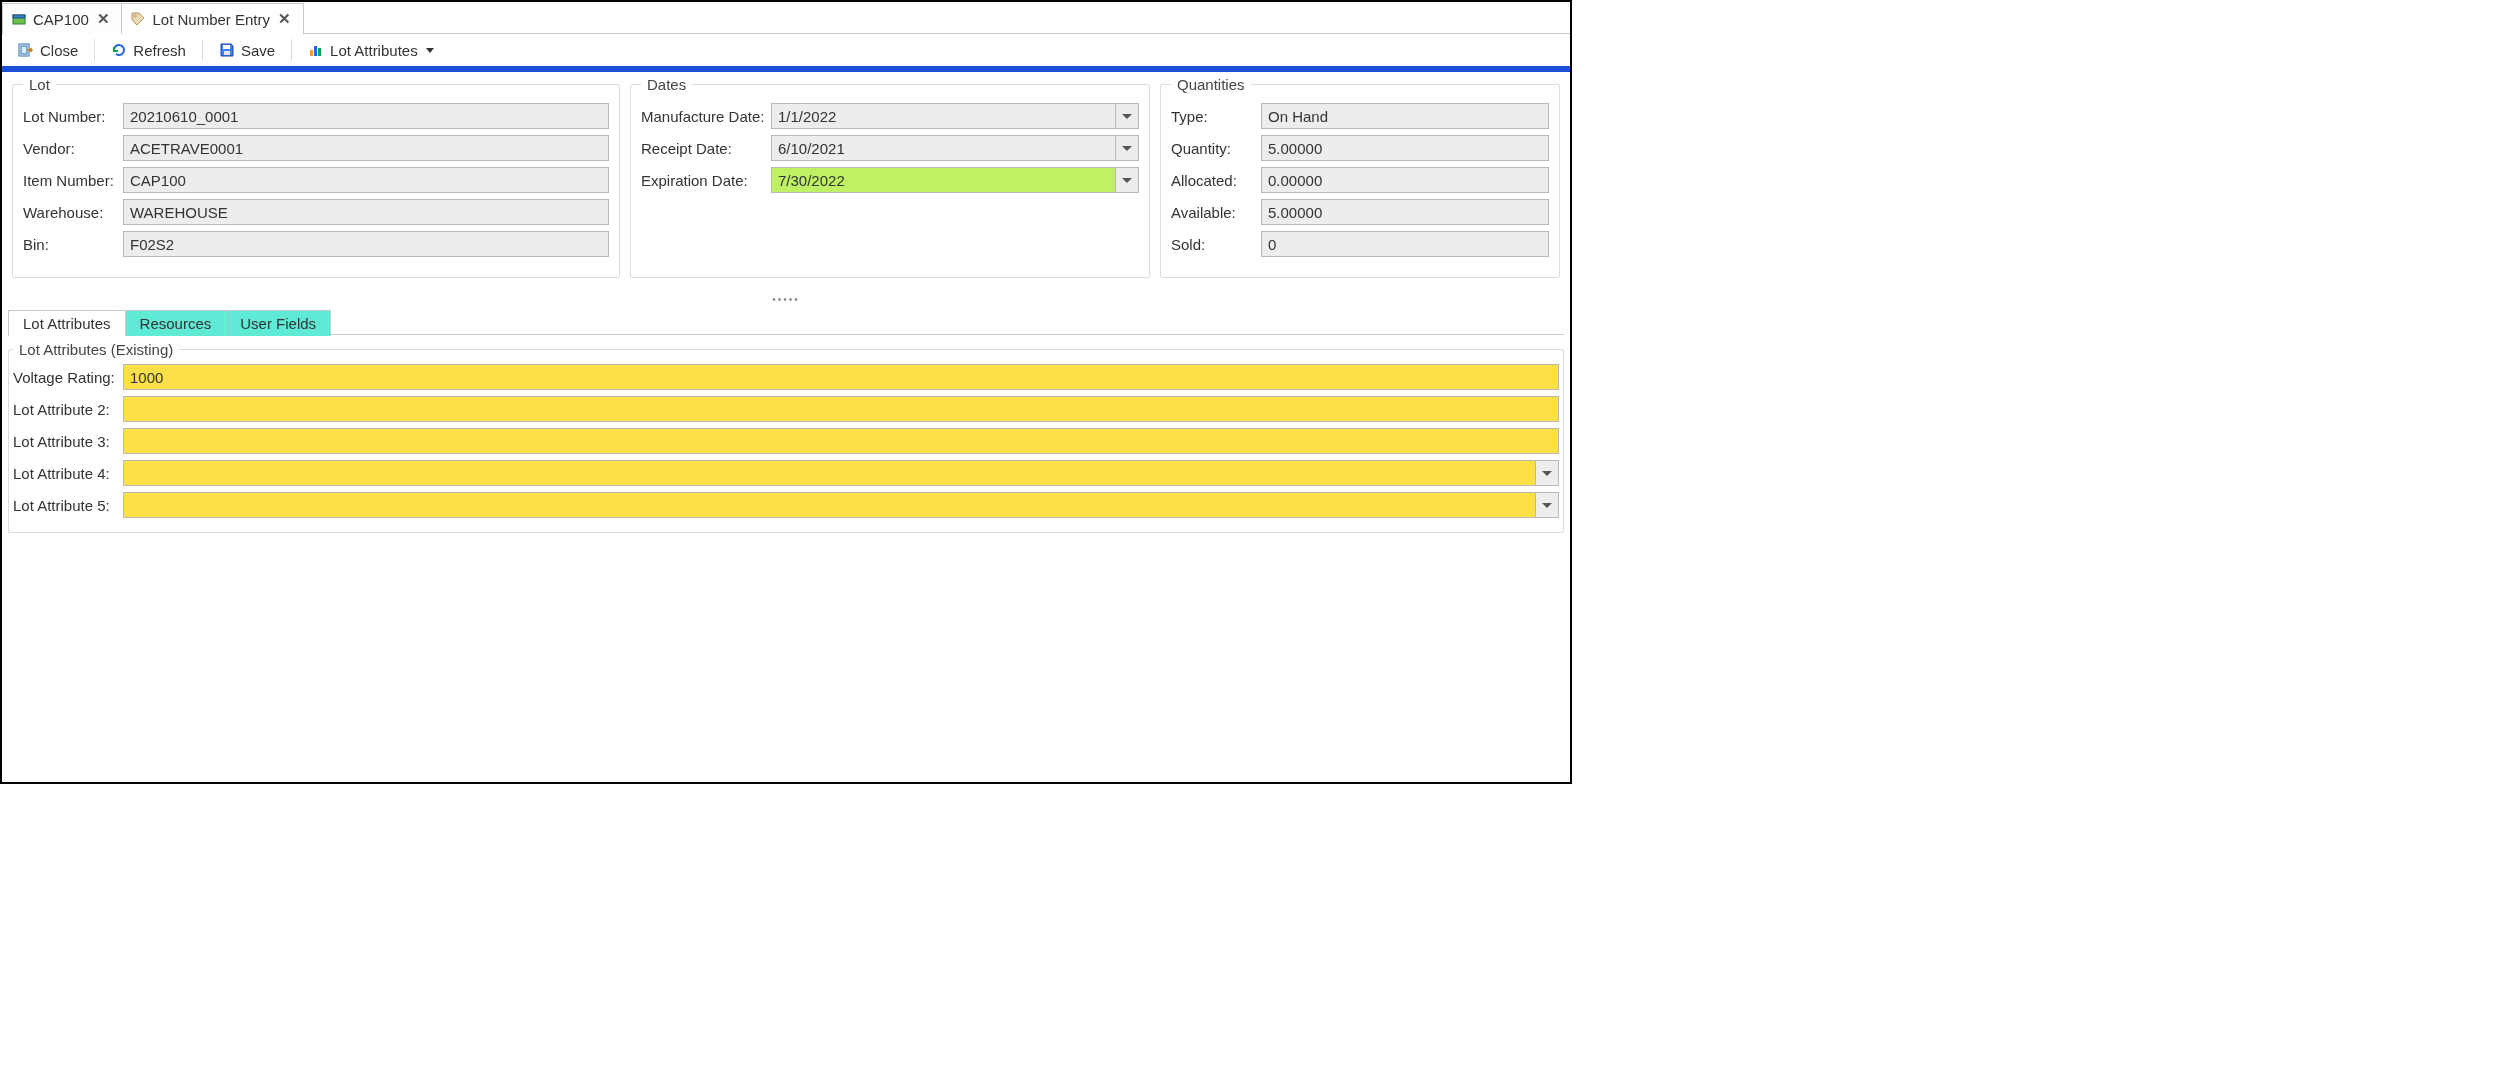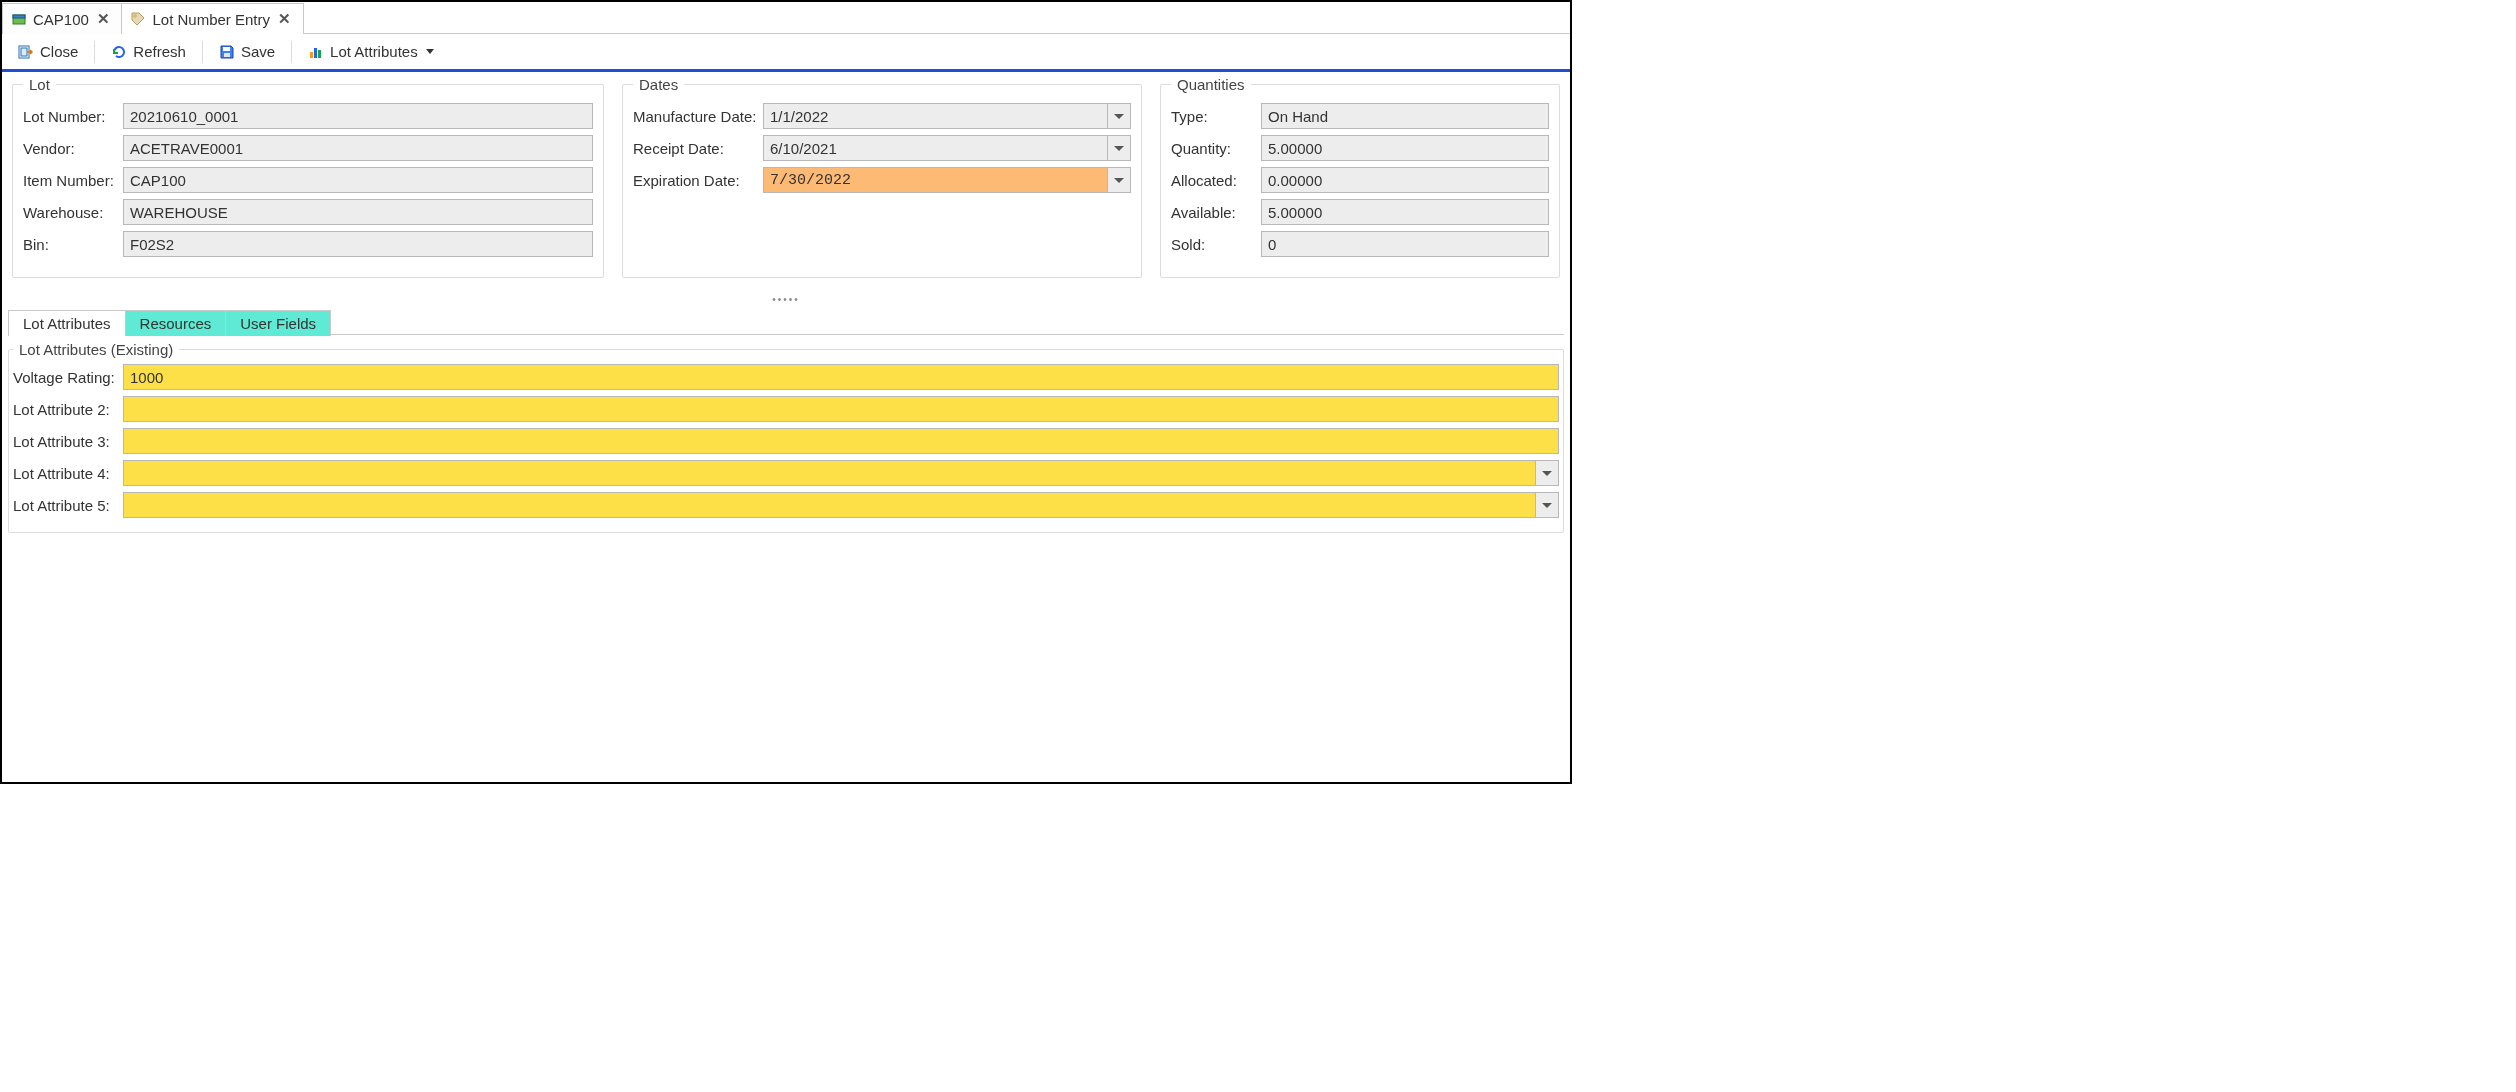--- a/index.html
+++ b/index.html
@@ -53,21 +53,21 @@
     cursor: pointer;
   }
   .icon { display: inline-flex; }
   
   .toolbar {
     display: flex;
     align-items: center;
     height: 38px;
     padding: 0 8px;
     gap: 4px;
-    border-bottom: 3px solid #1d4ed8;
+    border-bottom: 6px solid #1d4ed8;
   }
   .tb-btn {
     display: flex;
     align-items: center;
     gap: 6px;
     padding: 4px 8px;
     border-radius: 3px;
     cursor: pointer;
   }
   .tb-sep {
@@ -79,21 +79,21 @@
   .caret-down {
     width: 0; height: 0;
     border-left: 4px solid transparent;
     border-right: 4px solid transparent;
     border-top: 5px solid #333;
     margin-left: 2px;
   }
   
   .panels {
     display: flex;
-    gap: 18px;
+    gap: 10px;
     padding: 4px 10px 14px 10px;
   }
   fieldset {
     border: 1px solid #dcdcdc;
     border-radius: 2px;
     padding: 10px 10px 14px 10px;
     margin: 0;
     min-height: 170px;
   }
   legend {
@@ -120,21 +120,21 @@
   .txt {
     flex: 1;
     height: 26px;
     border: 1px solid #b8b8b8;
     background: #ededed;
     padding: 2px 6px;
     color: #333;
     font-family: inherit;
     font-size: 15px;
   }
-  .txt.white { background: #fdba74; font-family: Liberation Mono, monospace; }
+  .txt.white { background: #bef264; }
   .combo {
     display: flex;
     flex: 1;
   }
   .combo .txt { border-right: none; }
   .combo-btn {
     width: 24px;
     height: 26px;
     border: 1px solid #b8b8b8;
     background: #ededed;

